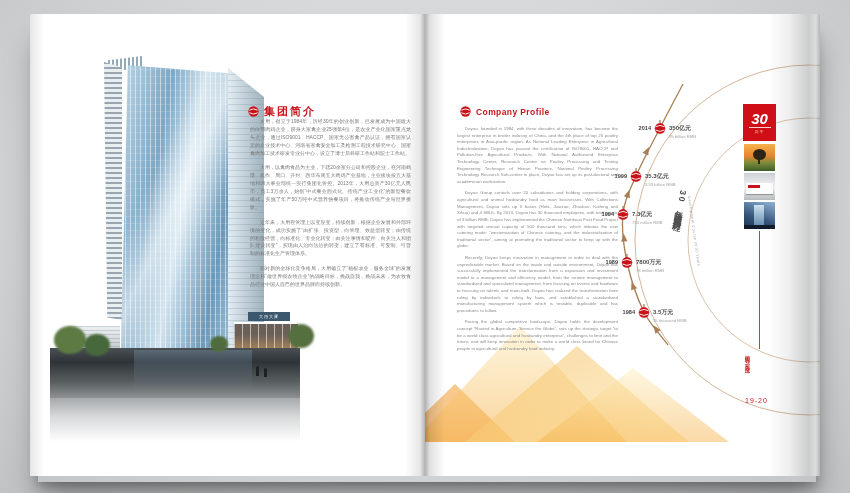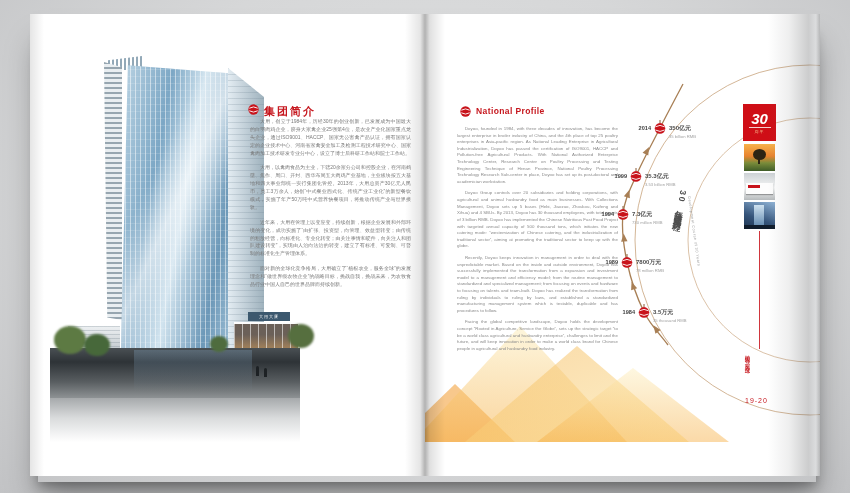--- a/index.html
+++ b/index.html
@@ -11,21 +11,21 @@
   .page-left{left:30px;border-right:1px solid #e3e3e3;}
   .page-right{left:425px;}
   .edge-shade-left{position:absolute;left:0;top:0;width:14px;height:100%;
      background:linear-gradient(90deg,rgba(0,0,0,.10),rgba(0,0,0,0));}
   .curl{position:absolute;right:0;top:0;width:52px;height:100%;
      background:linear-gradient(90deg,rgba(120,122,124,0) 0%,rgba(120,122,124,.12) 40%,rgba(105,107,109,.34) 78%,rgba(190,192,194,.55) 92%,rgba(110,112,114,.5) 100%);}
   .gutter{position:absolute;left:405px;top:14px;width:40px;height:462px;pointer-events:none;
      background:linear-gradient(90deg,rgba(0,0,0,0) 0%,rgba(0,0,0,.10) 38%,rgba(0,0,0,.30) 50%,rgba(0,0,0,.12) 62%,rgba(0,0,0,0) 100%);}
 
   
-  .sec-title{position:absolute;display:flex;align-items:flex-start;gap:5px;}
+  .sec-title{position:absolute;display:flex;align-items:center;gap:5px;}
   .sec-title .t-cn{font-size:11px;font-weight:bold;color:#c6171e;letter-spacing:2px;}
   .sec-title .t-en{font-size:8.5px;font-weight:bold;color:#c6171e;letter-spacing:.4px;}
   .logo-ball{display:inline-block;line-height:0;}
 
   
   .cn-body{position:absolute;left:220px;top:104px;width:161px;color:#7a7a7a;
            font-size:5px;line-height:1.58;text-align:justify;}
   .cn-body p{margin:0 0 7px 0;text-indent:2em;}
   .en-body{position:absolute;left:32px;top:112px;width:161px;color:#8b8b8b;
            font-size:4.4px;line-height:1.5;text-align:justify;}
@@ -198,21 +198,21 @@
     </svg>
 
     <div class="sec-title" style="left:35px;top:92px;">
       <span class="logo-ball">
         <svg width="11" height="11" viewBox="0 0 12 12">
             <circle cx="6" cy="6" r="5.6" fill="#c8131b"></circle>
             <path d="M1.4,4.6 Q6,1.8 10.6,4.6" stroke="#fff" stroke-width="1" fill="none"></path>
             <path d="M1.4,7.4 Q6,10.2 10.6,7.4" stroke="#fff" stroke-width="1" fill="none"></path>
           </svg>
       </span>
-      <span class="t-en">National Profile</span>
+      <span class="t-en">Company Profile</span>
     </div>
 
     <div class="en-body">
       <p>Doyoo, founded in 1984, with three decades of innovation, has become the largest enterprise in broiler industry of China, and the 4th place of top 25 poultry enterprises in Asia-pacific region. As National Leading Enterprise in Agricultural Industrialization, Doyoo has passed the certification of ISO9001, HACCP and Pollution-free Agricultural Products. With National Authorized Enterprise Technology Center, Research Center on Poultry Processing and Testing Engineering Technique of Henan Province, National Poultry Processing Technology Research Sub-center in place, Doyoo has set up its post-doctoral and academician workstation.</p>
       <p>Doyoo Group controls over 20 subsidiaries and holding corporations, with agricultural and animal husbandry food as main businesses. With Collections Management, Doyoo sets up 5 bases (Hebi, Jiaozuo, Zhoukou, Kaifeng and Xihua) and 4 SBUs. By 2013, Doyoo has 30 thousand employees, with total assets of 3 billion RMB. Doyoo has implemented the Chinese Nutritious Fast Food Project with targeted annual capacity of 500 thousand tons, which initiates the new catering mode: “westernization of Chinese catering, and the industrialization of traditional sector”, aiming at promoting the traditional sector to keep up with the globe.</p>
       <p>Recently, Doyoo keeps innovation in management in order to deal with the unpredictable market. Based on the inside and outside environment, Doyoo has successfully implemented the transformation from a expansion and investment model to a management and efficiency model; from the routine management to standardized and specialized management; from focusing on events and hardware to focusing on talents and team-built. Doyoo has realized the transformation from ruling by individuals to ruling by laws, and established a standardized manufacturing management system which is testable, duplicable and has procedures to follow.</p>
       <p>Facing the global competitive landscape, Doyoo holds the development concept “Rooted in Agriculture, Service the Globe”, sets up the strategic target “to be a world class agricultural and husbandry enterprise”, challenges to limit and the future, and will keep innovation in order to make a world class brand for Chinese people in agricultural and husbandry food industry.</p>
     </div>
 
     <div class="milestone" style="left:235px;top:114px;">

